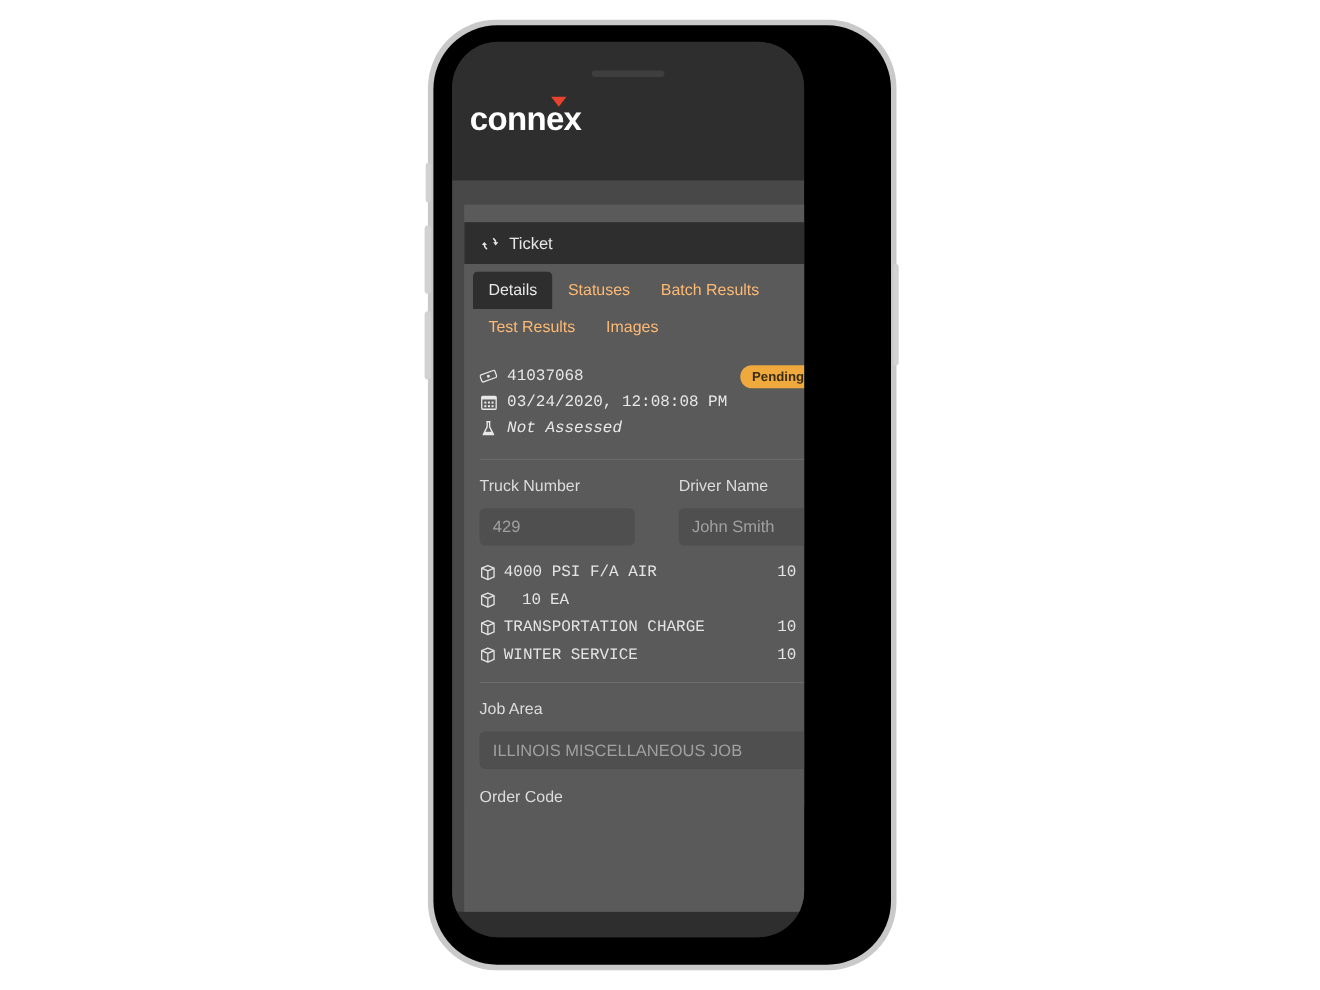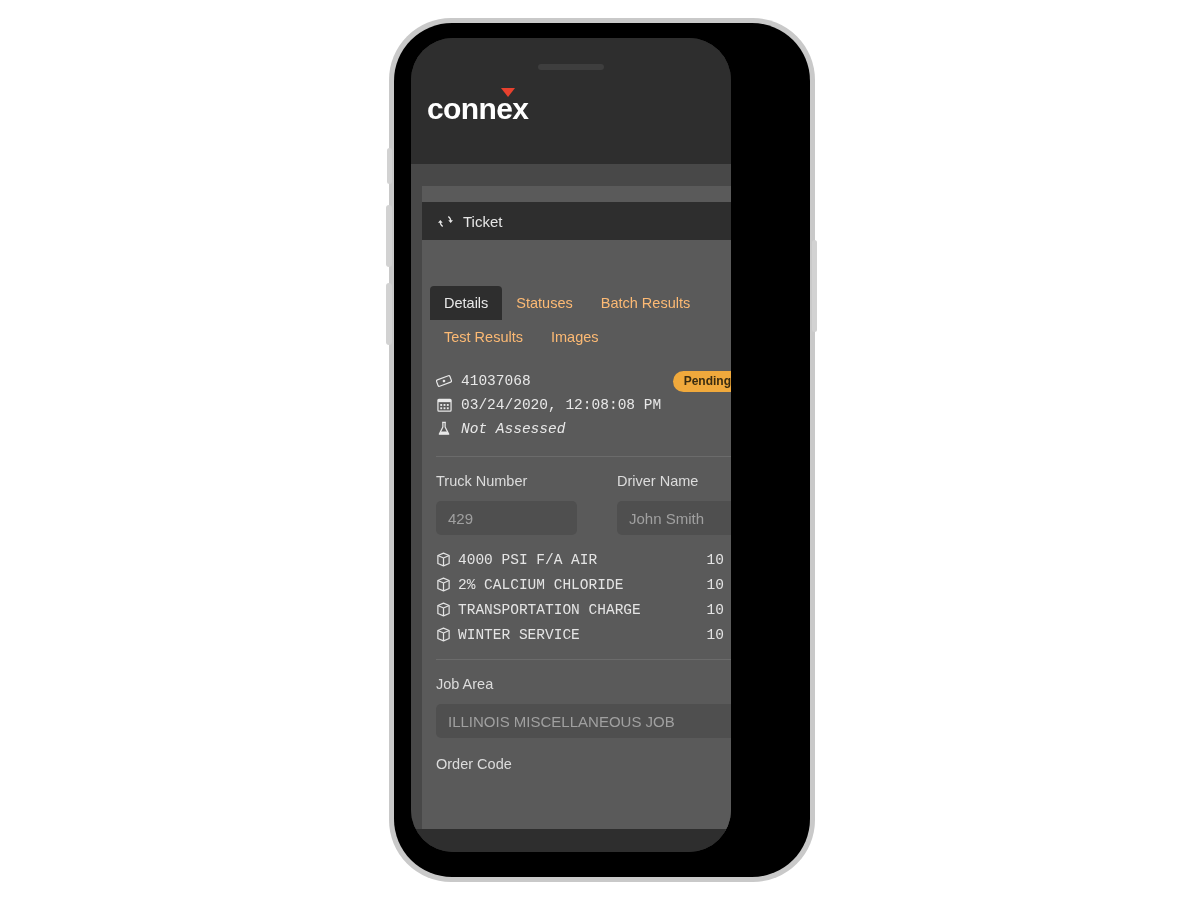--- a/index.html
+++ b/index.html
@@ -160,21 +160,20 @@
   }
   .refresh-icon svg { display: block; }
 
   
   #tab-strip {
     background: #5a5a5a;
     padding: 7px 10px 0 8px;
     display: flex;
     flex-wrap: wrap;
     row-gap: 0px;
-    margin-top: 39px;
   }
   .tab {
     font-size: 14.5px;
     color: #fdba74;
     padding: 9px 14px;
     border-radius: 4px 4px 0 0;
     cursor: pointer;
     white-space: nowrap;
     background: transparent;
     border: 0;
@@ -424,21 +423,20 @@
                 <span class="li-uom">CY</span>
               </div>
 
               <div class="line-item">
                 <span class="li-icon">
                   <svg width="15" height="15" viewBox="0 0 16 16">
                     <path d="M8 1.2l6 2.6v8.4L8 14.8 2 12.2V3.8z" fill="none" stroke="#e4e4e4" stroke-width="1.3" stroke-linejoin="round"></path>
                     <path d="M2 3.8l6 2.6 6-2.6M8 6.4v8.4" fill="none" stroke="#e4e4e4" stroke-width="1.3" stroke-linejoin="round"></path>
                   </svg>
                 </span>
-                <span class="li-desc">2% CALCIUM CHLORIDE</span>
                 <span class="li-qty">10</span>
                 <span class="li-uom">EA</span>
               </div>
 
               <div class="line-item">
                 <span class="li-icon">
                   <svg width="15" height="15" viewBox="0 0 16 16">
                     <path d="M8 1.2l6 2.6v8.4L8 14.8 2 12.2V3.8z" fill="none" stroke="#e4e4e4" stroke-width="1.3" stroke-linejoin="round"></path>
                     <path d="M2 3.8l6 2.6 6-2.6M8 6.4v8.4" fill="none" stroke="#e4e4e4" stroke-width="1.3" stroke-linejoin="round"></path>
                   </svg>

